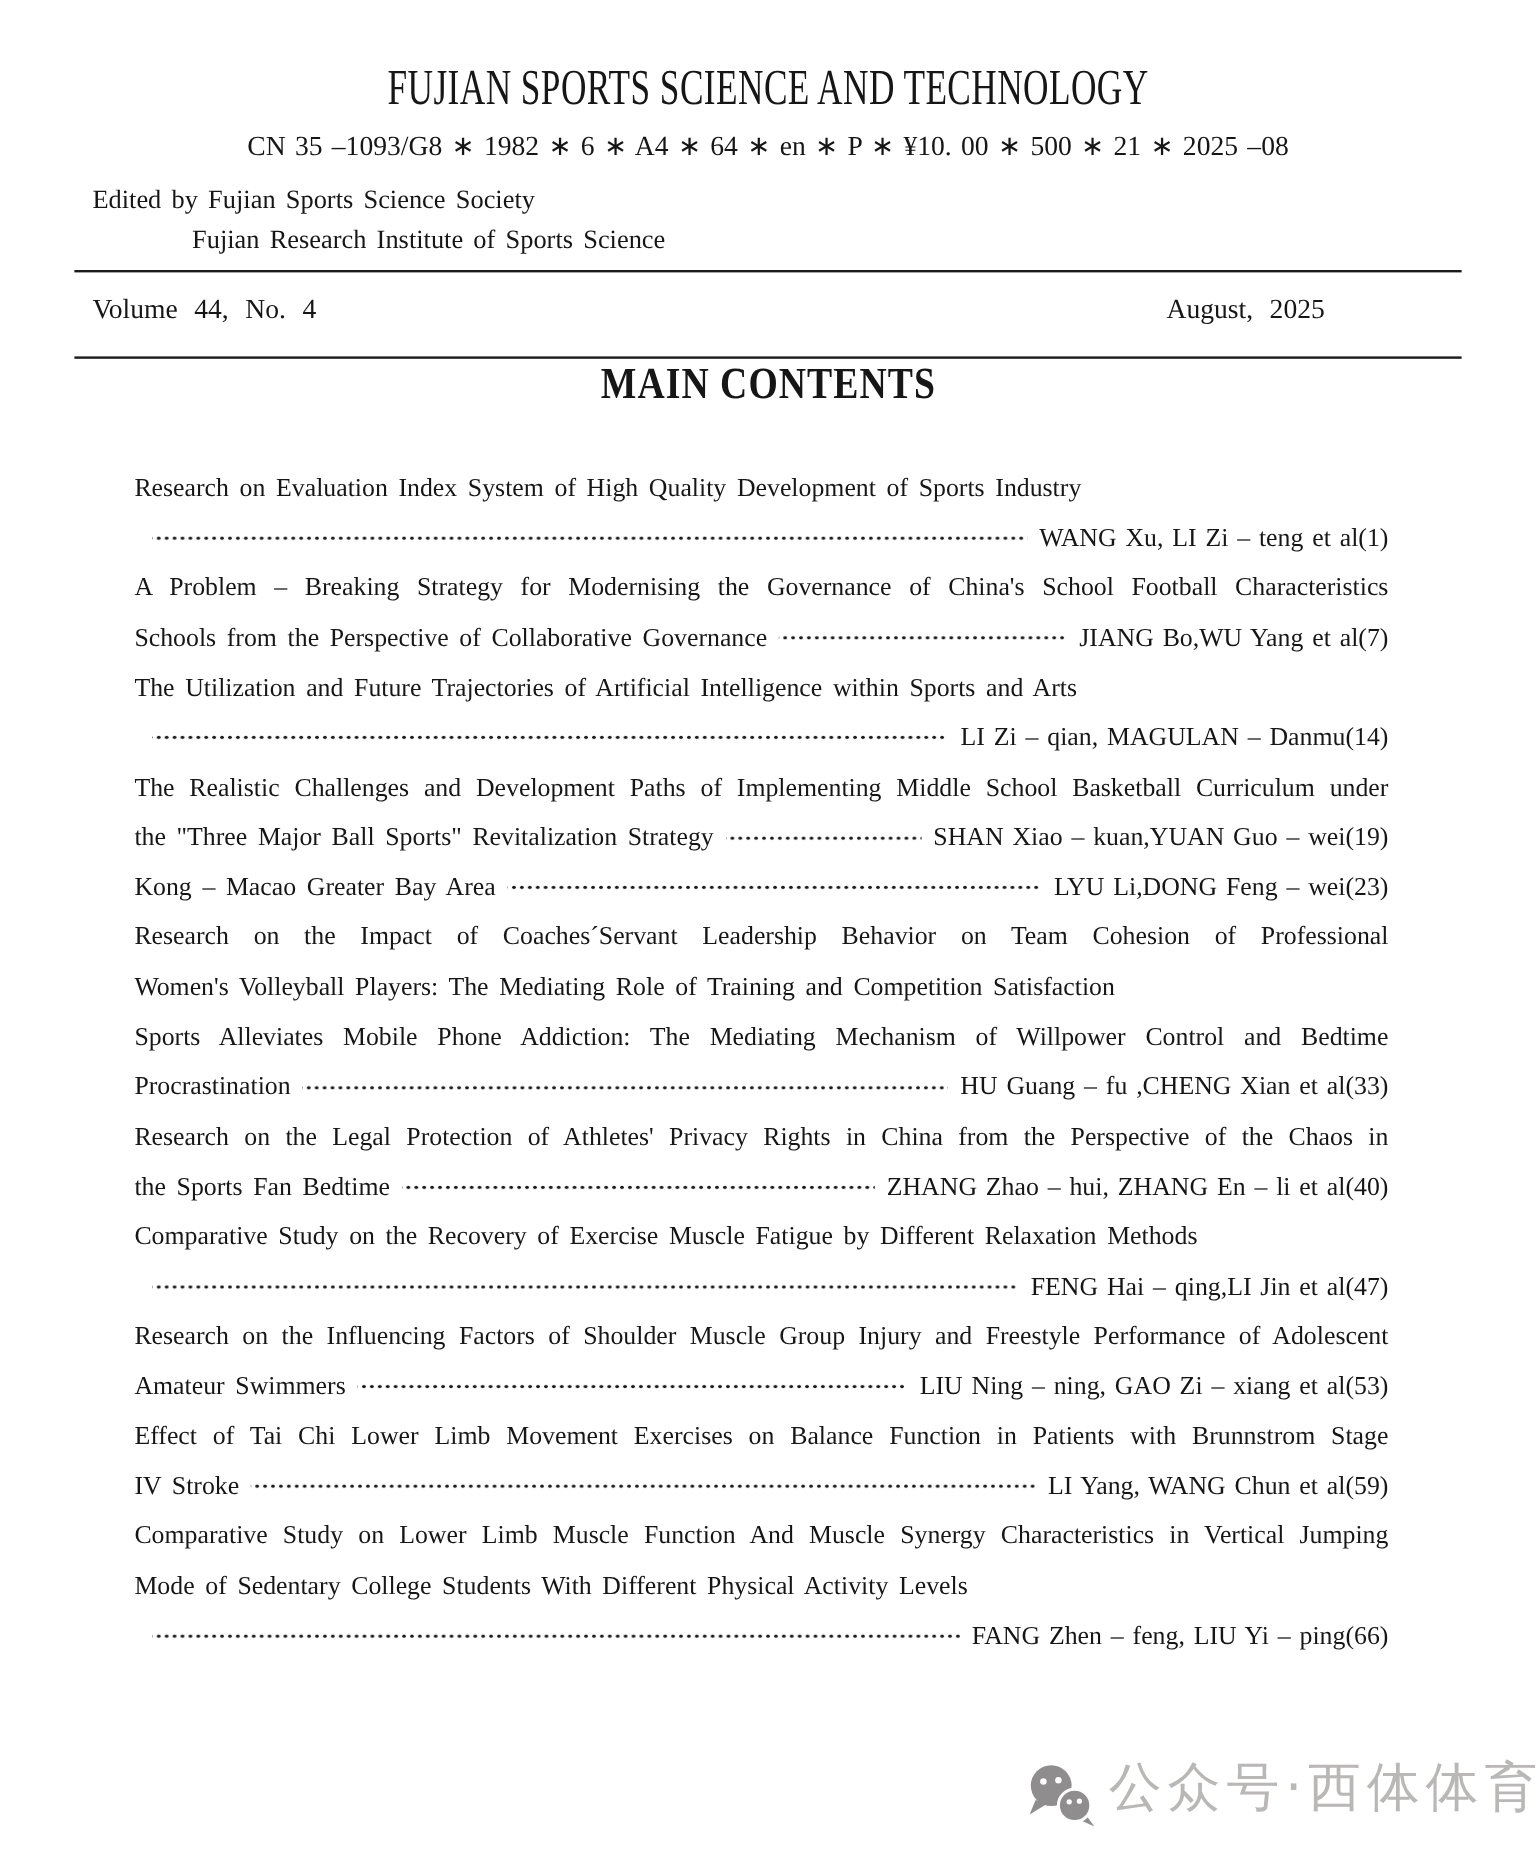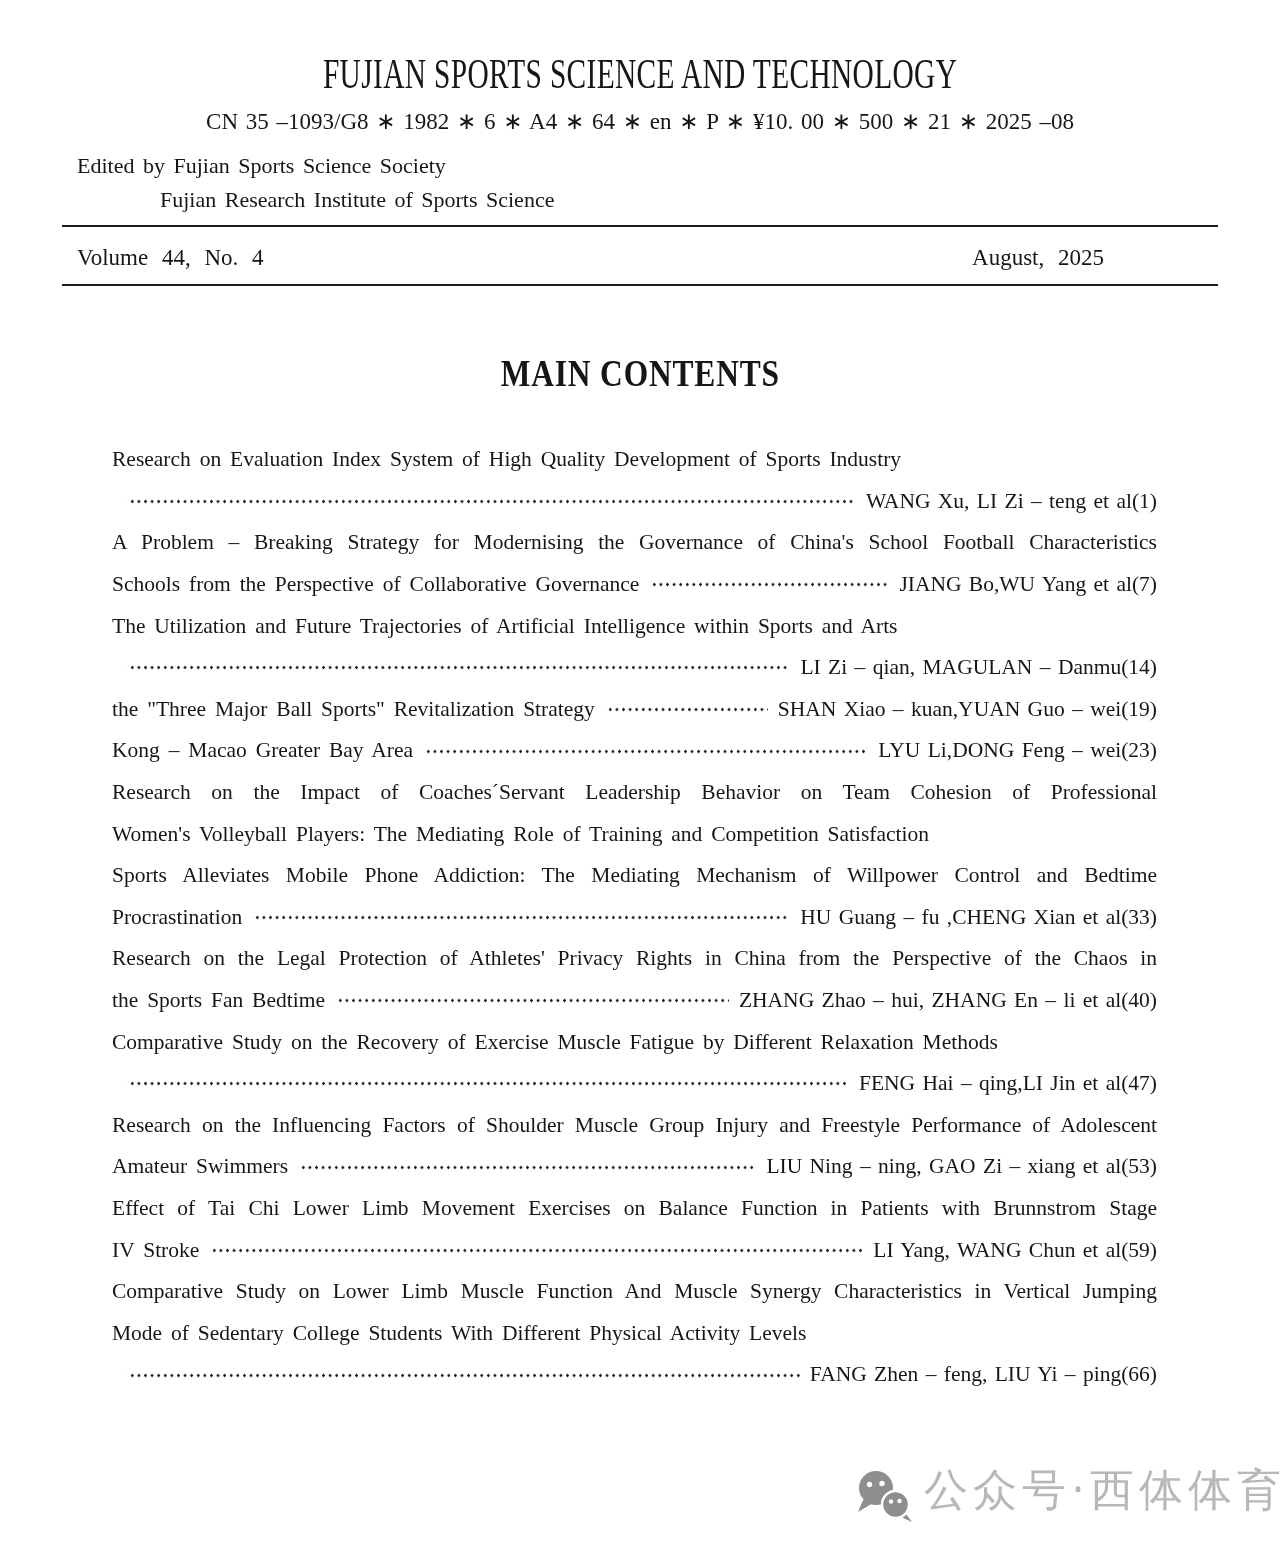--- a/index.html
+++ b/index.html
@@ -22,26 +22,26 @@
   .code-line{margin-top:10px;text-align:center;font-size:23px;word-spacing:2px;white-space:nowrap;}
   .edited-by{margin:18px 0 0 77px;font-size:22px;word-spacing:3px;}
   .institute{margin:8px 0 0 160px;font-size:22px;word-spacing:3px;}
 
   .rule{border:0;border-top:2.6px solid #1b1b1b;margin:0 62px;height:0;}
   .rule-top{margin-top:12px;}
   .rule-bottom{margin-top:0;}
 
   .vol-row{
     display:flex;justify-content:space-between;align-items:center;
-    margin:0 62px;padding:18px 114px 13px 15px;
+    margin:0 62px;padding:18px 114px 26px 15px;
     font-size:23px;word-spacing:8px;
   }
 
   
-  .main-contents{margin-top:66px;text-align:center;white-space:nowrap;}
+  .main-contents{text-align:center;white-space:nowrap;}
   .main-contents .stretch{
     display:inline-block;font-size:37px;font-weight:bold;
     letter-spacing:1px;transform:scaleX(0.85);transform-origin:center;
   }
 
   
   .toc{margin:44px 123px 0 112px;font-size:21.5px;word-spacing:3.5px;}
   .toc-line{height:41.6px;display:flex;align-items:center;}
   .toc-line.justify{
     display:block;line-height:41.6px;
@@ -138,20 +138,21 @@
       <div class="toc-entry">
         <div class="toc-line">
           <span class="toc-text">The Utilization and Future Trajectories of Artificial Intelligence within Sports and Arts</span>
         </div>
         <div class="toc-line leader-only">
           <span class="dots"></span>
           <span class="authors">LI Zi – qian, MAGULAN – Danmu(14)</span>
         </div>
       </div>
       <div class="toc-entry">
+        <div class="toc-line justify">The Realistic Challenges and Development Paths of Implementing Middle School Basketball Curriculum under</div>
         <div class="toc-line">
           <span class="toc-text">the "Three Major Ball Sports" Revitalization Strategy</span>
           <span class="dots"></span>
           <span class="authors">SHAN Xiao – kuan,YUAN Guo – wei(19)</span>
         </div>
       </div>
       <div class="toc-entry">
         <div class="toc-line">
           <span class="toc-text">Kong – Macao Greater Bay Area</span>
           <span class="dots"></span>

